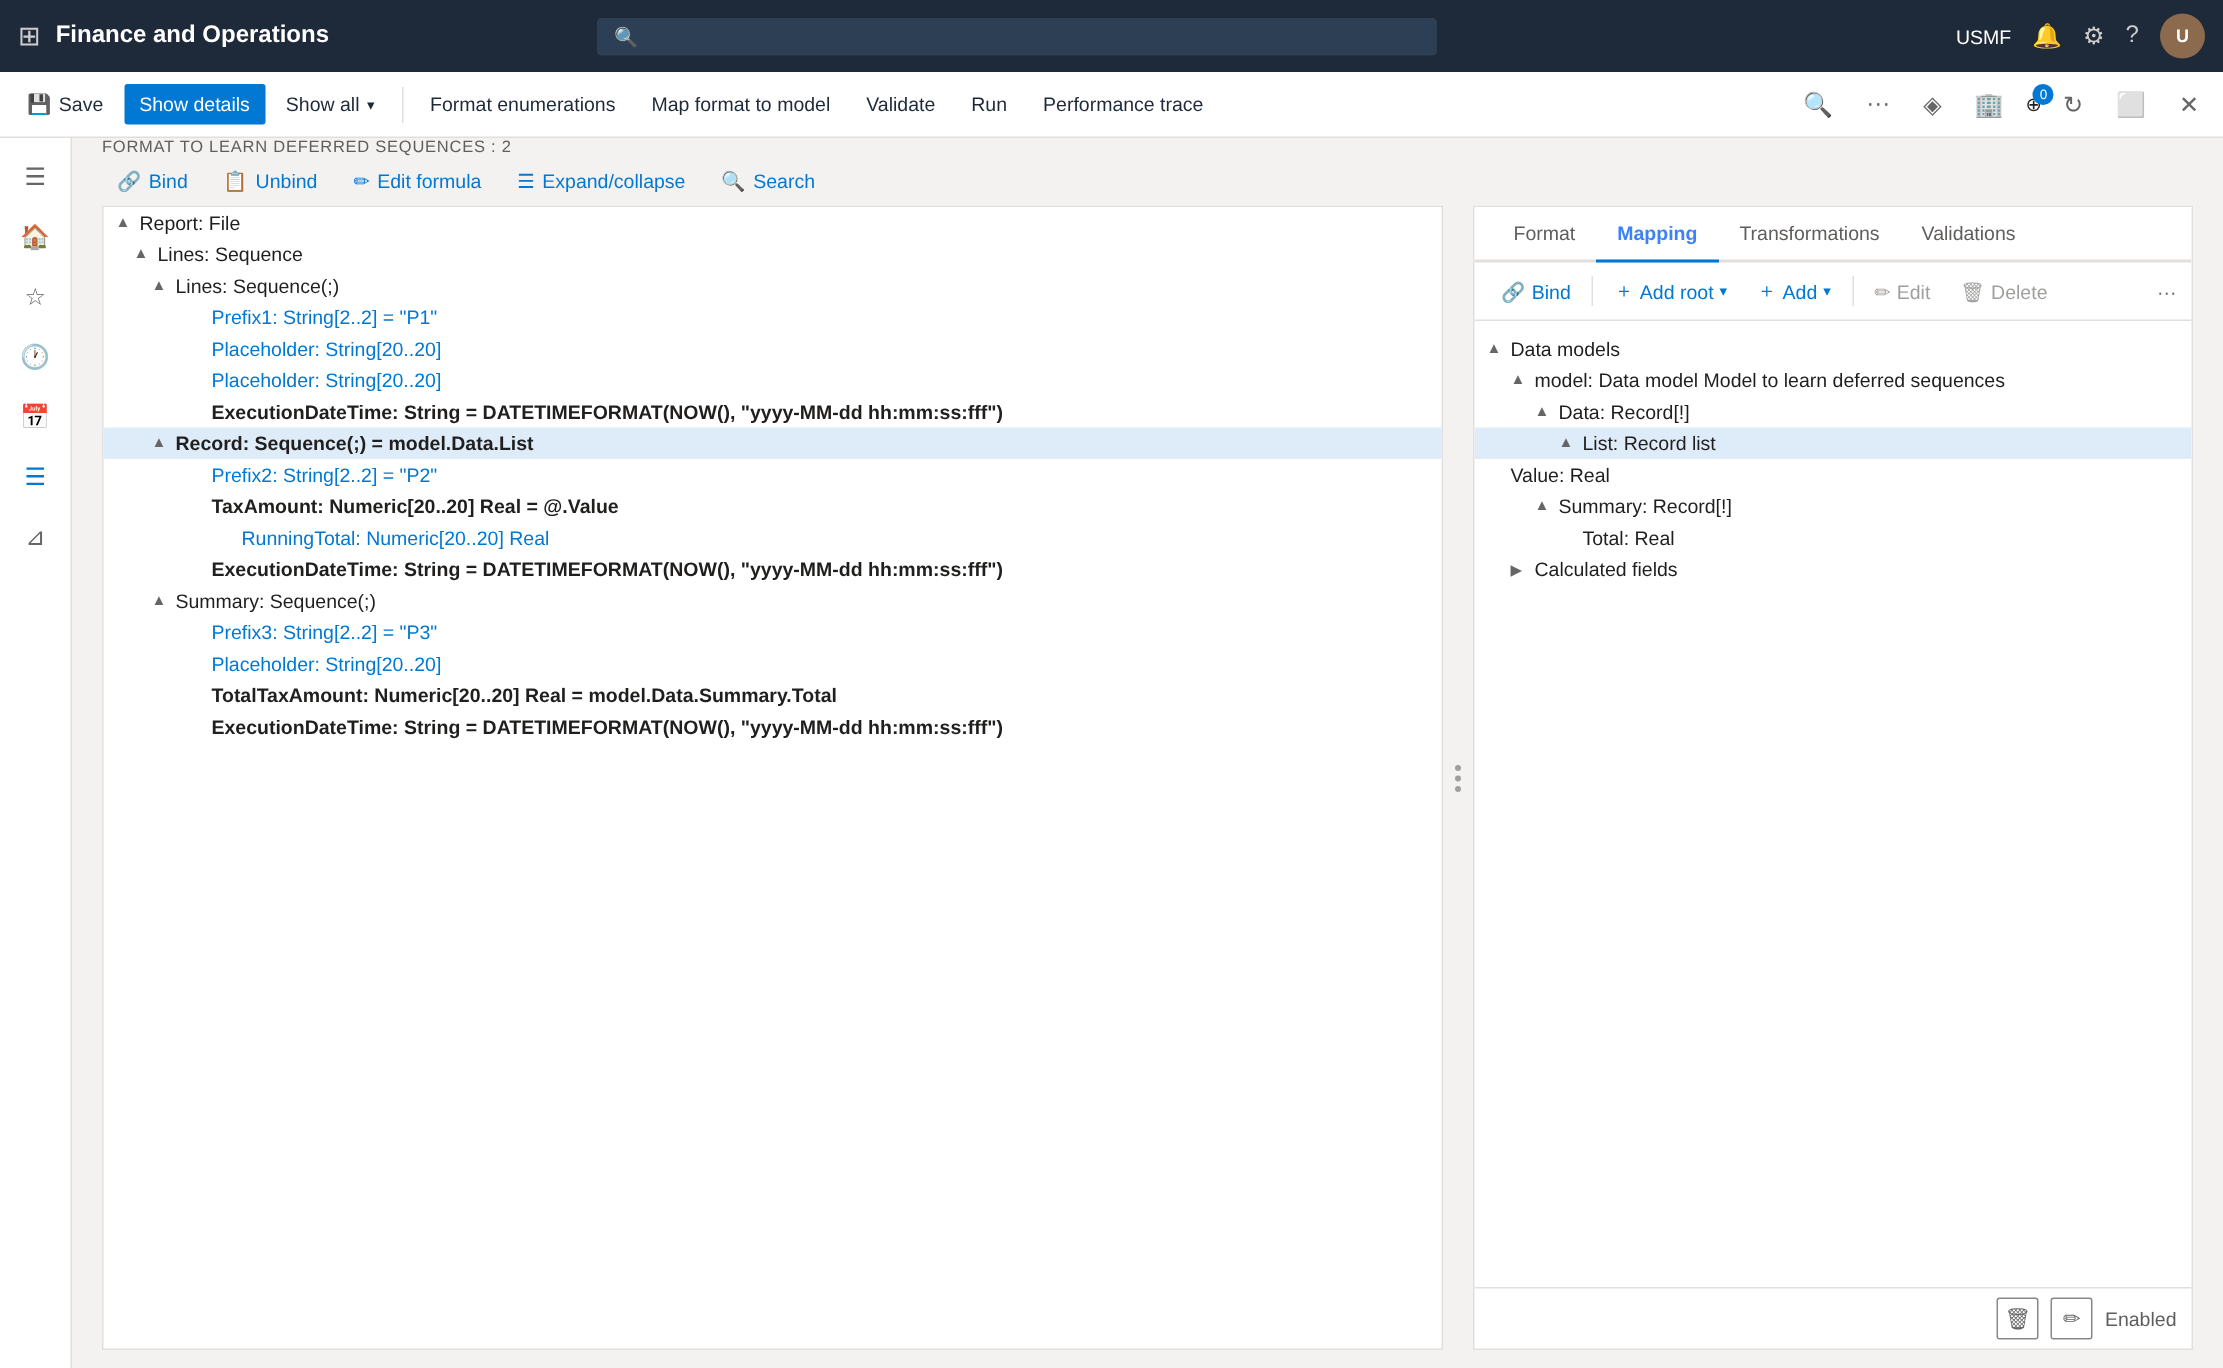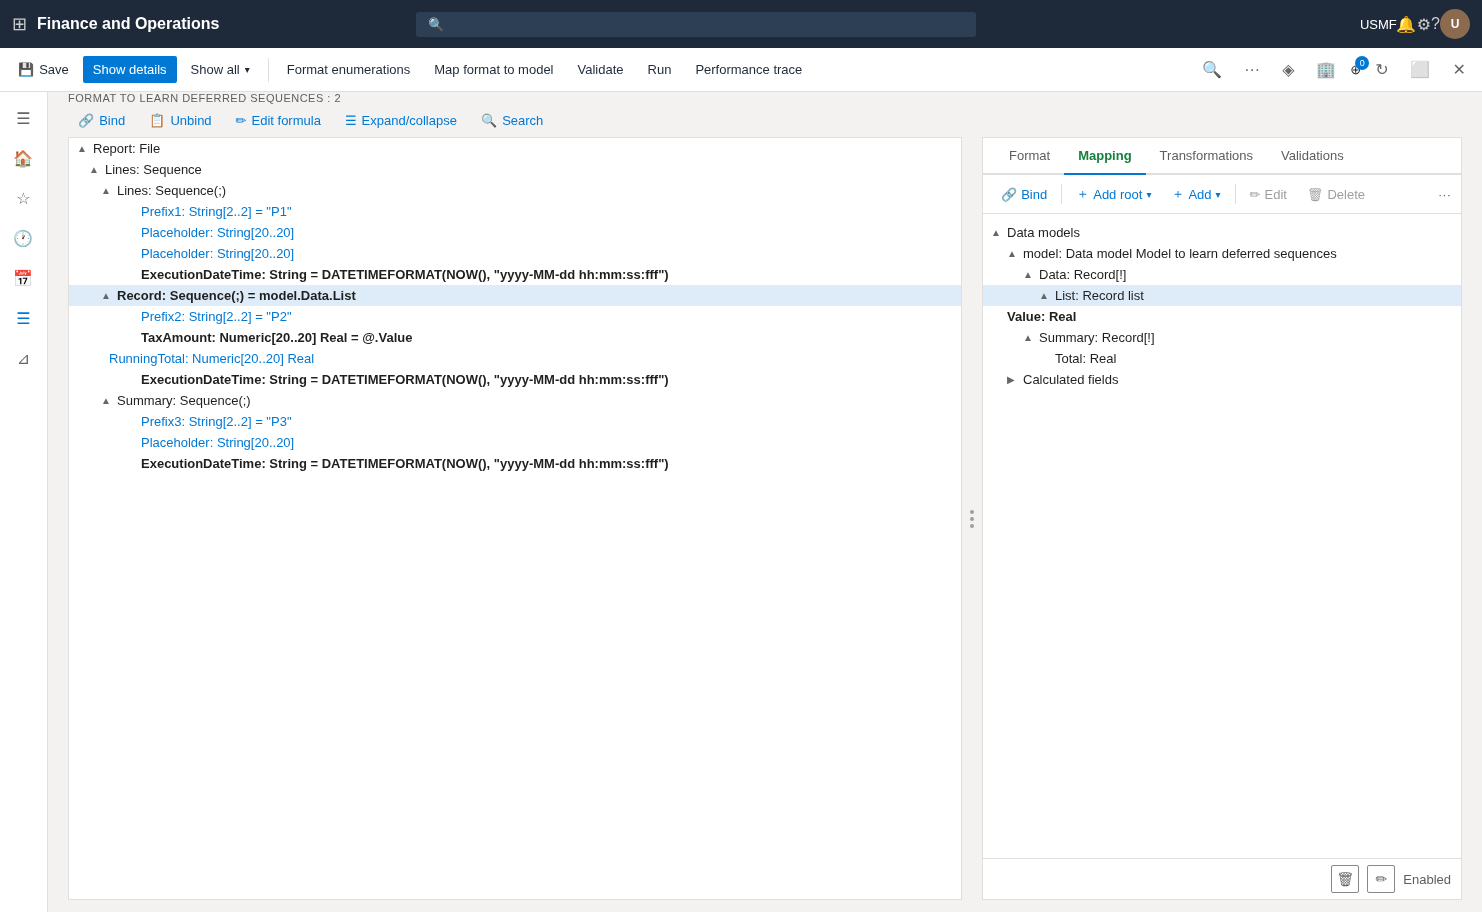--- a/index.html
+++ b/index.html
@@ -33,20 +33,21 @@
       background: transparent;
       border: none;
       outline: none;
       color: #ccc;
       font-size: 13px;
       width: 100%;
     }
     .top-nav .right-icons {
       display: flex;
       align-items: center;
+      gap: 14px;
       margin-left: auto;
       color: #ccc;
       font-size: 13px;
     }
     .top-nav .right-icons .user-name { color: #fff; font-weight: 500; }
     .top-nav .right-icons .icon-btn { cursor: pointer; font-size: 16px; }
     .top-nav .avatar {
       width: 30px; height: 30px; border-radius: 50%;
       background: #8b6a4e;
       display: flex; align-items: center; justify-content: center;
@@ -200,21 +201,21 @@
     }
     .right-tab {
       padding: 10px 14px;
       font-size: 13px;
       cursor: pointer;
       color: #605e5c;
       border-bottom: 2px solid transparent;
       margin-bottom: -2px;
     }
     .right-tab.active {
-      color: #15803d;
+      color: #3b82f6;
       border-bottom: 2px solid #0078d4;
       font-weight: 600;
     }
 
     
     .right-toolbar {
       display: flex;
       align-items: center;
       padding: 6px 10px;
       gap: 4px;
@@ -412,39 +413,43 @@
           <span class="label bound">Record: Sequence(;) = model.Data.List</span>
         </div>
         <div class="tree-node" style="padding-left:56px;">
           <span class="toggle"></span>
           <span class="label unbound">Prefix2: String[2..2] = "P2"</span>
         </div>
         <div class="tree-node" style="padding-left:56px;">
           <span class="toggle"></span>
           <span class="label bound">TaxAmount: Numeric[20..20] Real = @.Value</span>
         </div>
-        <div class="tree-node" style="padding-left:24px;">
+        <div class="tree-node" style="padding-left:76px;">
           <span class="toggle"></span>
           <span class="label unbound">RunningTotal: Numeric[20..20] Real</span>
         </div>
         <div class="tree-node" style="padding-left:56px;">
           <span class="toggle"></span>
           <span class="label bound">ExecutionDateTime: String = DATETIMEFORMAT(NOW(), "yyyy-MM-dd hh:mm:ss:fff")</span>
         </div>
         <div class="tree-node" style="padding-left:32px;">
           <span class="toggle">▲</span>
           <span class="label">Summary: Sequence(;)</span>
         </div>
         <div class="tree-node" style="padding-left:56px;">
           <span class="toggle"></span>
           <span class="label unbound">Prefix3: String[2..2] = "P3"</span>
         </div>
         <div class="tree-node" style="padding-left:56px;">
           <span class="toggle"></span>
           <span class="label unbound">Placeholder: String[20..20]</span>
+        </div>
+        <div class="tree-node" style="padding-left:56px;">
+          <span class="toggle"></span>
+          <span class="label bound">TotalTaxAmount: Numeric[20..20] Real = model.Data.Summary.Total</span>
         </div>
         <div class="tree-node" style="padding-left:56px;">
           <span class="toggle"></span>
           <span class="label bound">ExecutionDateTime: String = DATETIMEFORMAT(NOW(), "yyyy-MM-dd hh:mm:ss:fff")</span>
         </div>
       </div>
 
       <div class="grip-dots">
         <div class="grip-dot"></div>
         <div class="grip-dot"></div>
@@ -506,21 +511,21 @@
             <span>model: Data model Model to learn deferred sequences</span>
           </div>
           <div class="dt-node" style="padding-left:40px;">
             <span class="toggle">▲</span>
             <span>Data: Record[!]</span>
           </div>
           <div class="dt-node selected" style="padding-left:56px; border-left: none;">
             <span class="toggle">▲</span>
             <span>List: Record list</span>
           </div>
-          <div class="dt-node" style="font-weight:bold;">
+          <div class="dt-node" style="">
             <span class="toggle"></span>
             <span>Value: Real</span>
           </div>
           <div class="dt-node" style="padding-left:40px;">
             <span class="toggle">▲</span>
             <span>Summary: Record[!]</span>
           </div>
           <div class="dt-node" style="padding-left:56px;">
             <span class="toggle"></span>
             <span>Total: Real</span>

